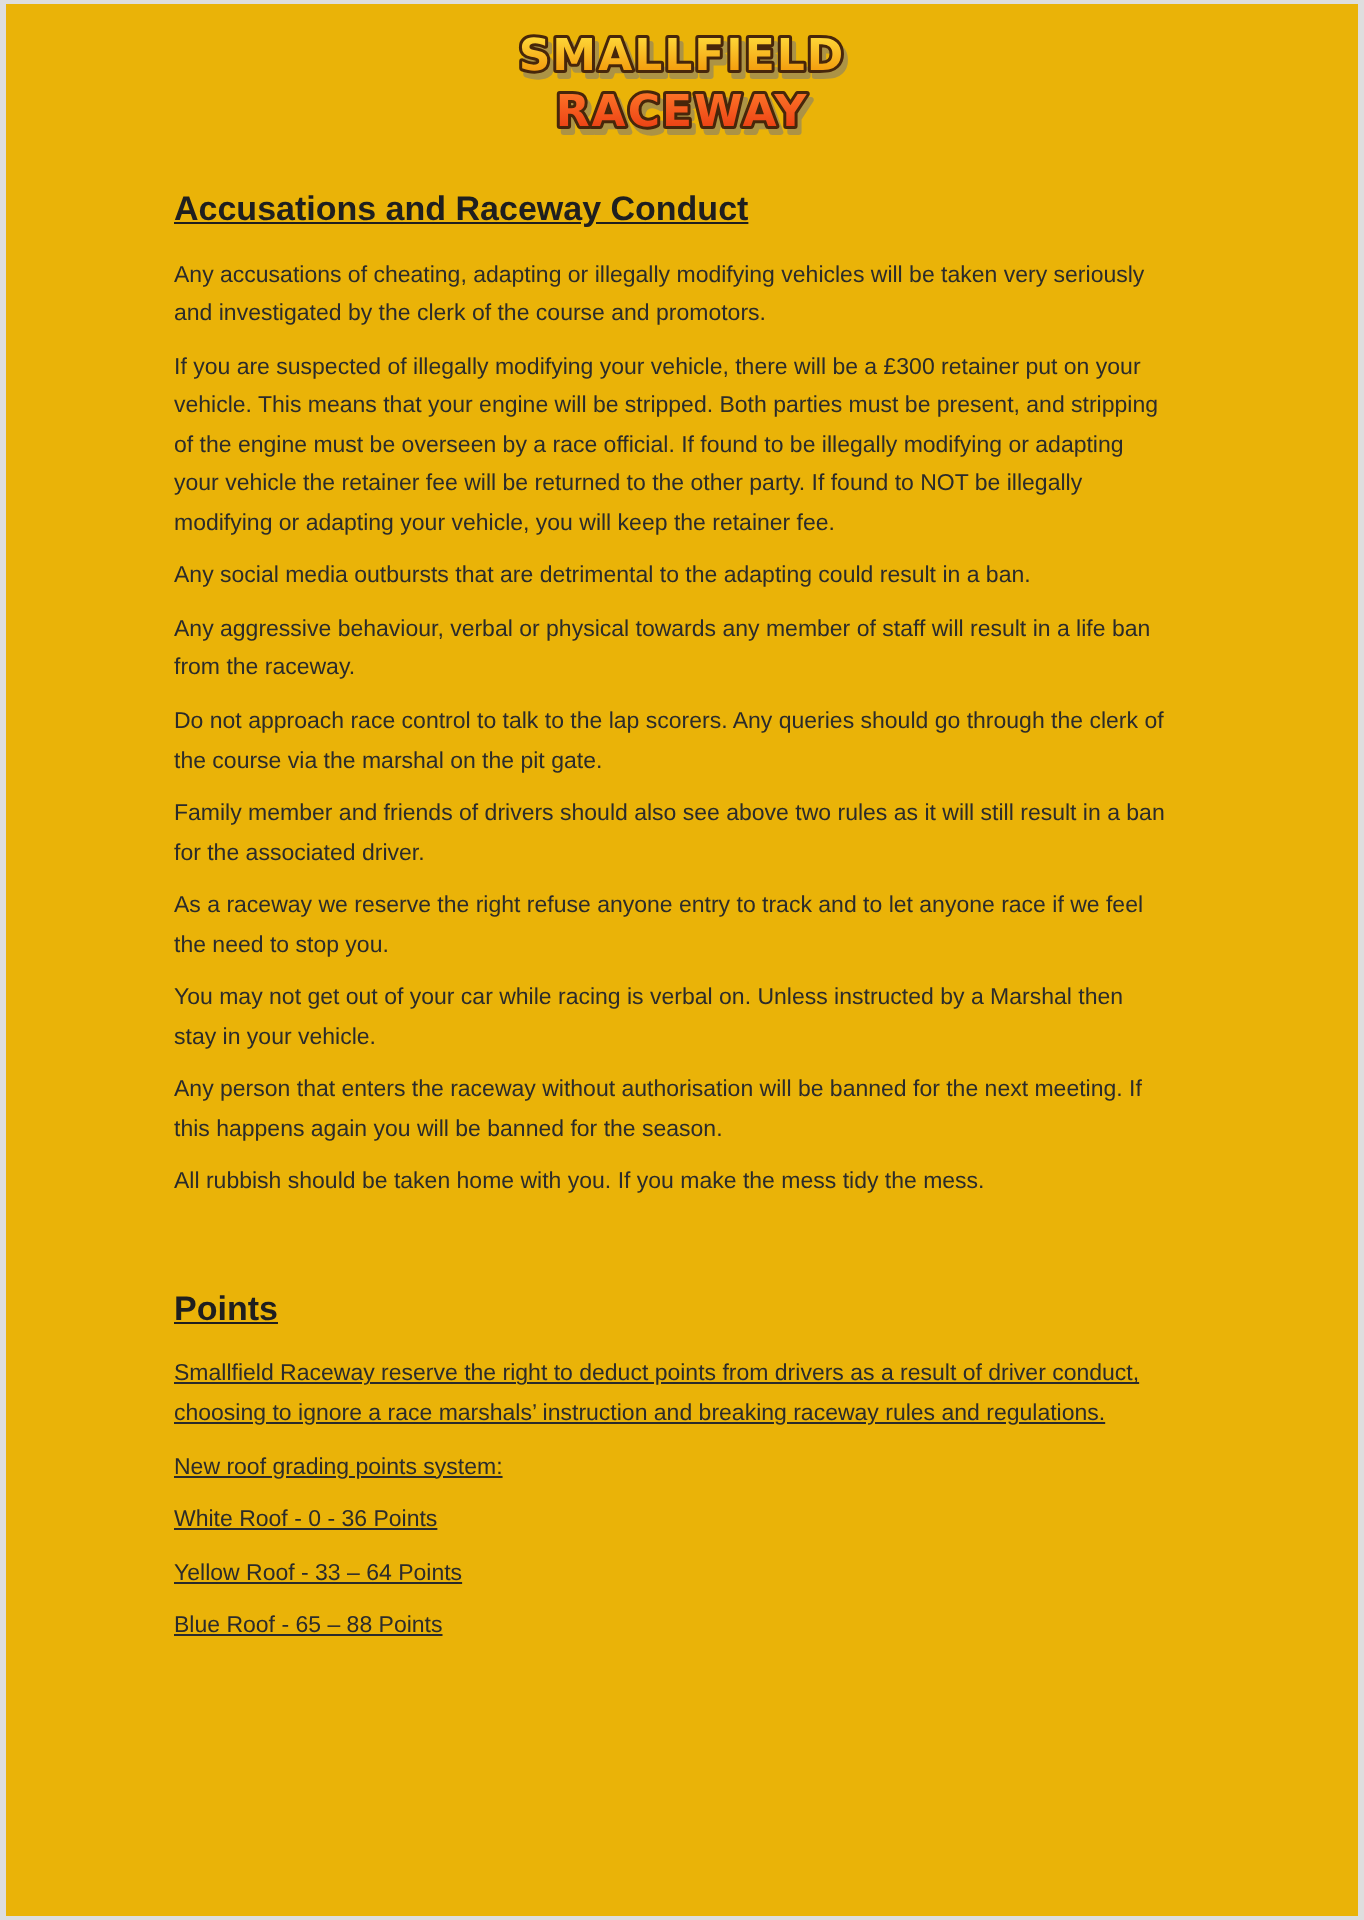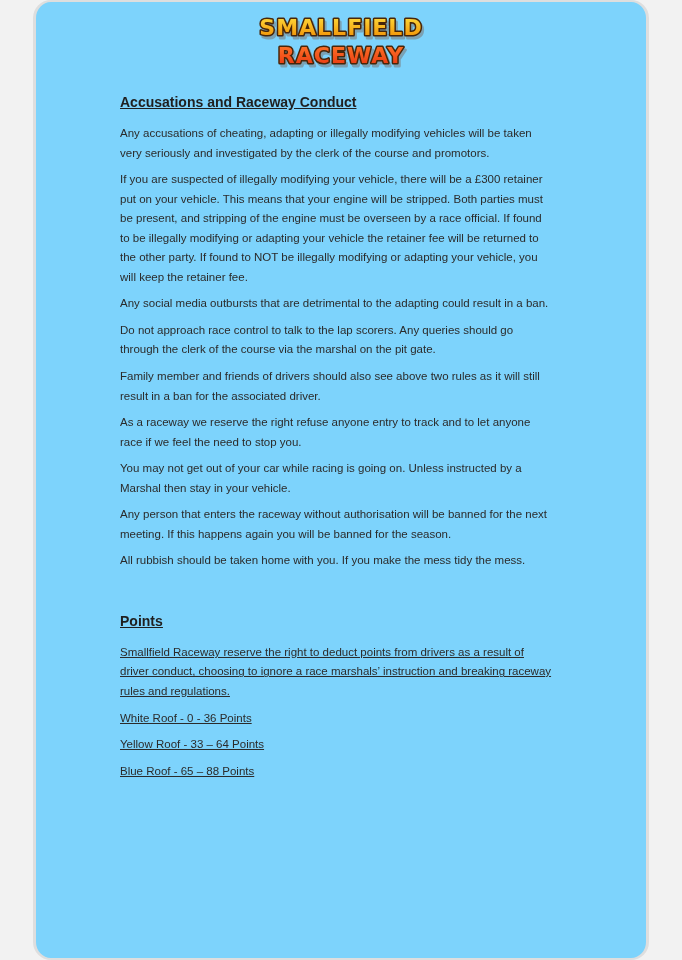--- a/index.html
+++ b/index.html
@@ -1,47 +1,46 @@
 <!DOCTYPE html>
 <html><head>
 <meta charset="utf-8">
 <style>
   html, body { margin: 0; padding: 0; background: #f2f2f2; }
   .page {
     position: relative;
-    width: 616px;
+    width: 682px;
     height: 960px;
     margin: 0 auto;
-    background: #7dd3fc;
+    background: #eab308;
     border-left: 3px solid #dedede;
     border-right: 3px solid #dedede;
     border-top: 2px solid #dedede;
     border-bottom: 2px solid #dedede;
     box-sizing: border-box;
     font-family: "Liberation Sans", sans-serif;
     color: #2b2b2b;
     overflow: hidden;
-    border-radius: 18px;
   }
   .logo-wrap {
     text-align: center;
     padding-top: 8px;
     height: 72px;
   }
   .logo-svg text {
     font-family: "DejaVu Sans", sans-serif;
     font-weight: 800;
     letter-spacing: 1px;
   }
   .logo-svg { filter: drop-shadow(2px 3px 0px rgba(120,120,120,0.55)); }
   .content {
     padding: 10px 80px 0 84px;
   }
   .content h2 {
-    font-size: 14px;
+    font-size: 17px;
     font-weight: bold;
     text-decoration: underline;
     margin: 0 0 11px 0;
     line-height: 1.5;
     color: #1f1f1f;
   }
   .content p {
     font-size: 11.5px;
     line-height: 1.7;
     margin: 0 14px 7px 0;
@@ -70,30 +69,32 @@
     </svg>
   </div>
 
   <div class="content">
 
     <section>
       <h2>Accusations and Raceway Conduct</h2>
       <p>Any accusations of cheating, adapting or illegally modifying vehicles will be taken very seriously and investigated by the clerk of the course and promotors.</p>
       <p>If you are suspected of illegally modifying your vehicle, there will be a £300 retainer put on your vehicle. This means that your engine will be stripped. Both parties must be present, and stripping of the engine must be overseen by a race official. If found to be illegally modifying or adapting your vehicle the retainer fee will be returned to the other party. If found to NOT be illegally modifying or adapting your vehicle, you will keep the retainer fee.</p>
       <p>Any social media outbursts that are detrimental to the adapting could result in a ban.</p>
+      <p>Any aggressive behaviour, verbal or physical towards any member of staff will result in a life ban from the raceway.</p>
       <p>Do not approach race control to talk to the lap scorers. Any queries should go through the clerk of the course via the marshal on the pit gate.</p>
       <p>Family member and friends of drivers should also see above two rules as it will still result in a ban for the associated driver.</p>
       <p>As a raceway we reserve the right refuse anyone entry to track and to let anyone race if we feel the need to stop you.</p>
-      <p>You may not get out of your car while racing is going on. Unless instructed by a Marshal then stay in your vehicle.</p>
+      <p>You may not get out of your car while racing is verbal on. Unless instructed by a Marshal then stay in your vehicle.</p>
       <p>Any person that enters the raceway without authorisation will be banned for the next meeting. If this happens again you will be banned for the season.</p>
       <p>All rubbish should be taken home with you. If you make the mess tidy the mess.</p>
     </section>
 
     <section class="section-points">
       <h2>Points</h2>
       <p>Smallfield Raceway reserve the right to deduct points from drivers as a result of driver conduct, choosing to ignore a race marshals’ instruction and breaking raceway rules and regulations.</p>
+      <p>New roof grading points system:</p>
       <p>White Roof - 0 - 36 Points</p>
       <p>Yellow Roof - 33 – 64 Points</p>
       <p>Blue Roof - 65 – 88 Points</p>
     </section>
 
   </div>
 </div>
 
 </body></html>

